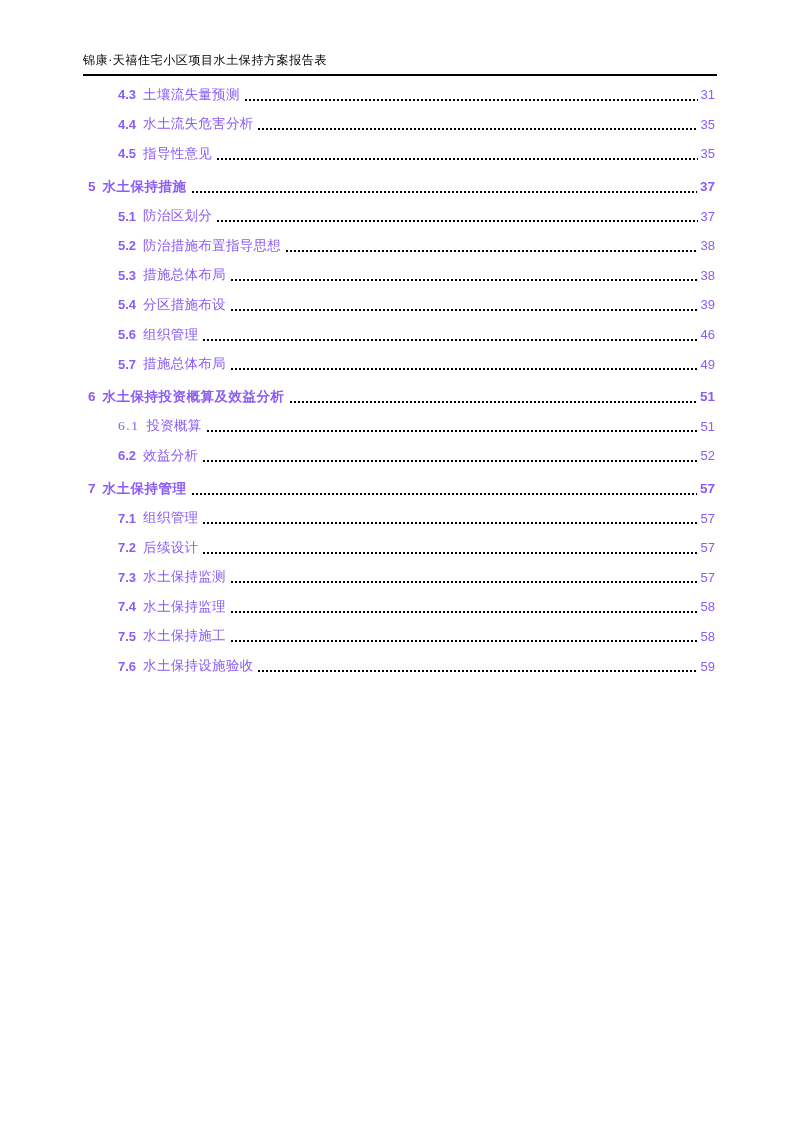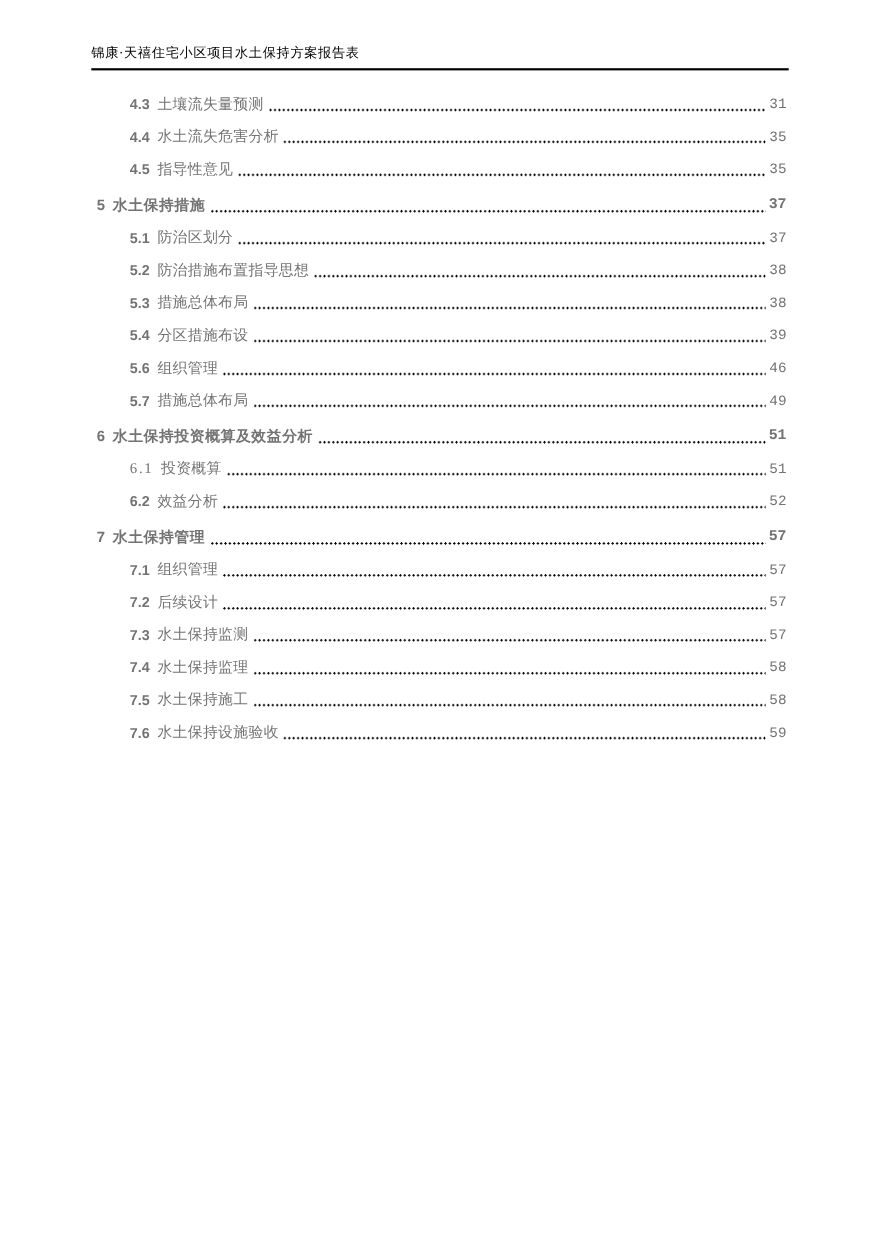--- a/index.html
+++ b/index.html
@@ -11,41 +11,41 @@
     position: relative;
     overflow: hidden;
   }
   .page {
     position: absolute; left: 0; top: 0;
     width: 793px; height: 1122px;
     background: #ffffff;
   }
   .doc-header {
     position: absolute;
-    left: 83px; top: 40px;
+    left: 83px; top: 52px;
     width: 634px;
     border-bottom: 2px solid #000000;
     padding-bottom: 5px;
   }
   .doc-header-title {
     font-size: 12px;
     letter-spacing: 0.6px;
     color: #000000;
     font-family: "Liberation Serif", "DejaVu Serif", serif;
   }
   .toc {
     position: absolute;
     left: 83px; top: 80px;
     width: 632px;
   }
   .toc-row {
     display: flex;
     align-items: center;
     height: 29.6px;
-    color: #737373;
+    color: #8b5cf6;
     cursor: pointer;
     justify-content: flex-end;
   }
   .toc-row.level2 { padding-left: 35px; }
   .toc-row.level1 { padding-left: 5px; margin-top: 3px; }
   .num {
     font-family: "Liberation Sans", "DejaVu Sans", sans-serif;
     font-weight: bold;
     font-size: 13px;
     margin-right: 7px;
@@ -75,21 +75,21 @@
   .leader {
     flex: 1;
     height: 1em;
     margin: 0 3px 0 4px;
     background-image: radial-gradient(circle, #000 0.9px, transparent 1.15px);
     background-size: 4px 4px;
     background-repeat: repeat-x;
     background-position: 0 calc(100% - 1px);
   }
   .page-num {
-    font-family: Liberation Mono, monospace;
+    font-family: Liberation Sans, sans-serif;
     font-size: 13px;
     font-weight: normal;
     white-space: nowrap;
   }
   .level1 .page-num { font-weight: bold; font-size: 13.5px; }
 </style>
 </head>
 <body>
 
 <div class="page">

